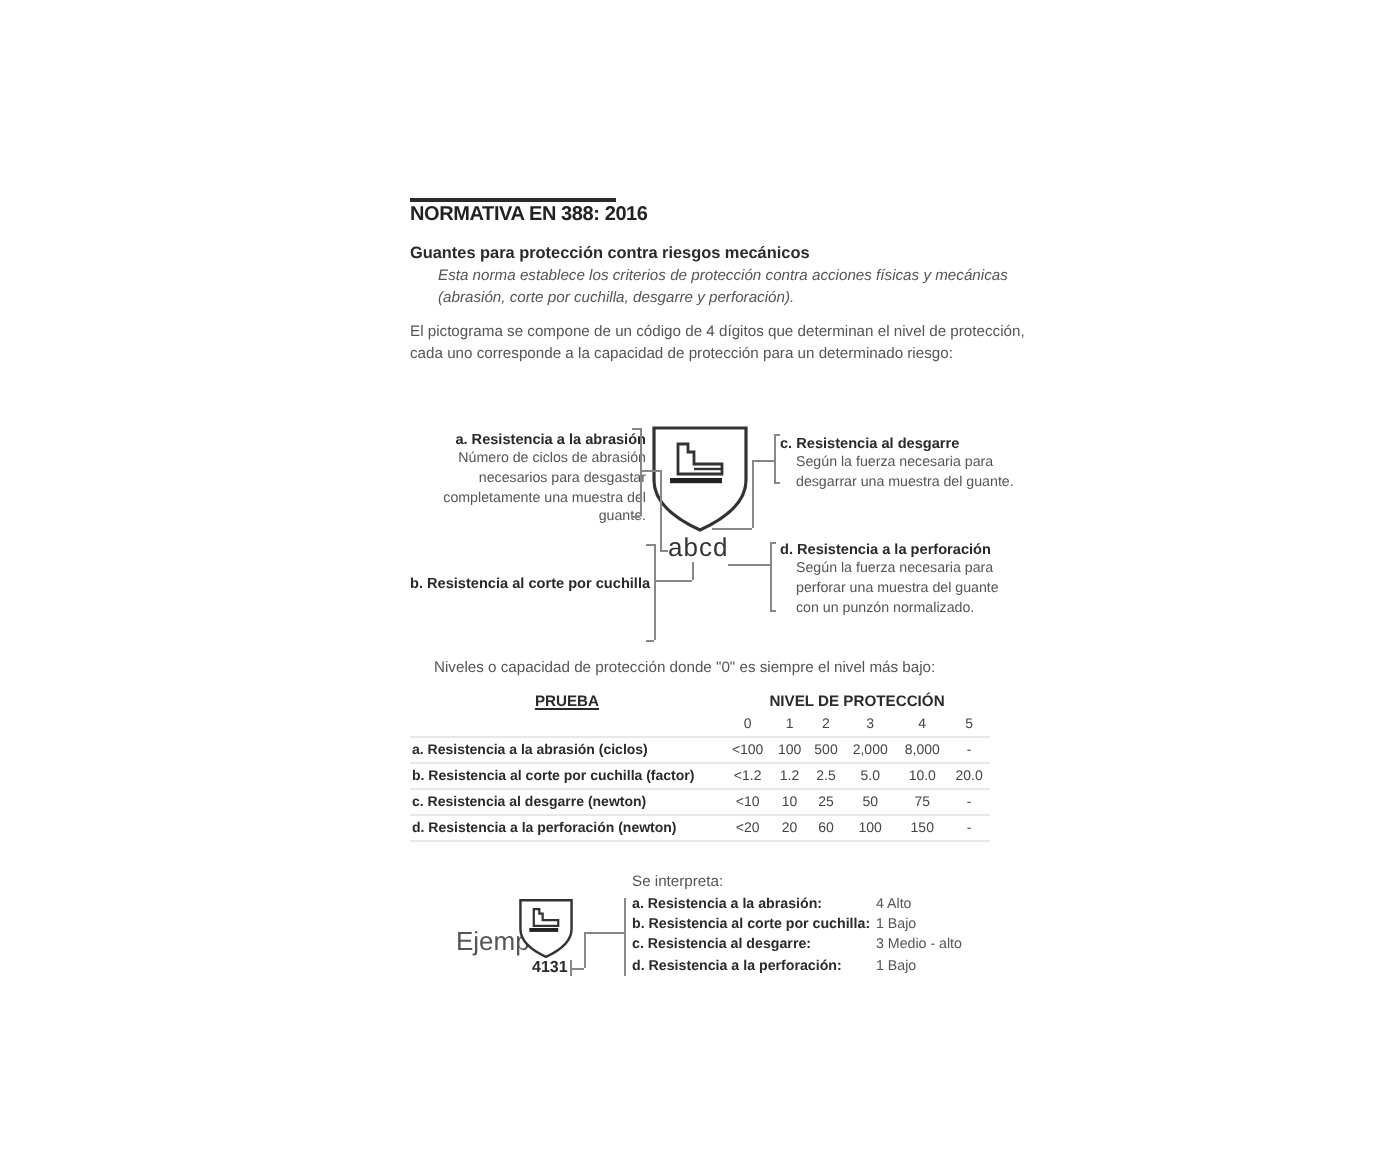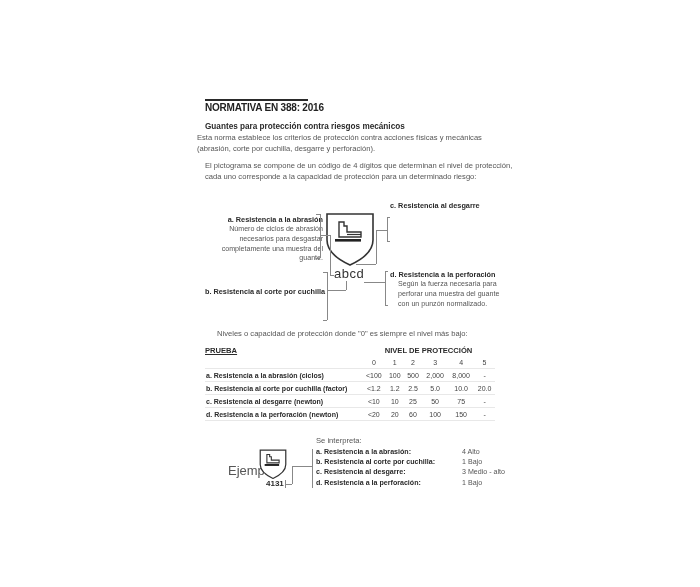--- a/index.html
+++ b/index.html
@@ -3,40 +3,40 @@
   <meta charset="utf-8">
   <style>
     html, body { margin:0; padding:0; background:#ffffff; }
     body { width:700px; height:587px; position:relative; overflow:hidden;
            font-family:"Liberation Sans", sans-serif; color:#3a3a3a; }
     .abs { position:absolute; }
     .rule { left:205px; top:99px; width:103px; height:2px; background:#2a2a2a; }
     .title { left:205px; top:102px; font-size:10px; font-weight:bold; color:#222; letter-spacing:-0.2px; }
     .subhead { left:205px; top:122px; font-size:8.2px; font-weight:bold; color:#2a2a2a; }
     .para { font-size:7.6px; line-height:11px; color:#555; }
-    .p1 { left:197px; top:132px; width:310px; }
+    .p1 { left:219px; top:132px; width:310px;font-style:italic; }
     .p2 { left:205px; top:160px; width:310px; }
     .lbl-title { font-size:7.3px; font-weight:bold; color:#2a2a2a; line-height:10px; }
     .lbl-desc { font-size:7.1px; color:#555; line-height:9.8px; padding-left:8px; }
     .blk-a { left:205px; top:215px; width:118px;text-align:right; }
     .blk-b { left:205px; top:287px; width:125px; }
-    .blk-c { left:390px; top:201px; width:120px; }
+    .blk-c { left:390px; top:217px; width:120px; }
     .blk-d { left:390px; top:270px; width:120px; }
     .line { background:#888; position:absolute; }
     .abcd { left:334px; top:266px; font-size:13px; color:#333; letter-spacing:0.5px; }
     .levels-note { left:205px; top:329px; font-size:7.6px; color:#555;padding-left:12px; }
     table.lv { position:absolute; left:205px; top:344px; width:290px; border-collapse:collapse; font-size:7px; color:#444; }
     table.lv th { font-weight:bold; font-size:7.6px; color:#2a2a2a; padding:0; height:13px; }
     table.lv td { padding:0 1px; height:12px; border-bottom:1px solid #e8e8e8; text-align:center; }
     table.lv td.name { text-align:left; font-weight:bold; color:#2a2a2a; width:155px; }
     table.lv tr.nums td { border-bottom:1px solid #e8e8e8; height:11px; }
     .ej-label { left:228px; top:436px; font-size:13px; color:#555;margin-top:27px; }
     .interp-label { left:316px; top:436px; font-size:7.6px; color:#555; }
     .interp { left:316px; top:447px; font-size:7.1px; line-height:10.2px; }
-    .interp .row { display:flex;gap:24px; }
+    .interp .row { display:flex; }
     .interp .k { width:122px; font-weight:bold; color:#2a2a2a; }
     .interp .v { color:#555; }
     .code { left:266px; top:479px; font-size:8px; font-weight:bold; color:#2a2a2a; }
   </style>
 </head>
 <body>
 
 <div class="abs rule"></div>
 <div class="abs title">NORMATIVA EN 388: 2016</div>
 <div class="abs subhead">Guantes para protección contra riesgos mecánicos</div>
@@ -45,20 +45,21 @@
 
 <div class="abs blk-a">
   <div class="lbl-title">a. Resistencia a la abrasión</div>
   <div class="lbl-desc">Número de ciclos de abrasión necesarios para desgastar completamente una muestra del guante.</div>
 </div>
 <div class="abs blk-b">
   <div class="lbl-title">b. Resistencia al corte por cuchilla</div>
 </div>
 <div class="abs blk-c">
   <div class="lbl-title">c. Resistencia al desgarre</div>
+  <div class="lbl-desc">Según la fuerza necesaria para desgarrar una muestra del guante.</div>
 </div>
 <div class="abs blk-d">
   <div class="lbl-title">d. Resistencia a la perforación</div>
   <div class="lbl-desc">Según la fuerza necesaria para perforar una muestra del guante con un punzón normalizado.</div>
 </div>
 
 <svg class="abs" style="left:325px;top:212px;" width="50" height="54" viewBox="0 0 50 54">
   <path d="M2 2 H48 V28 C48 40 36 48 25 53 C14 48 2 40 2 28 Z" fill="#fff" stroke="#333" stroke-width="1.6"></path>
   <path d="M14 10 h5 v4 h3 v6 h14 v5 h-22 z" fill="#fff" stroke="#333" stroke-width="1.4"></path>
   <line x1="22" y1="22.5" x2="36" y2="22.5" stroke="#333" stroke-width="1.2"></line>
@@ -88,21 +89,21 @@
 
 <div class="line" style="left:385px;top:271px;width:1px;height:34px;"></div>
 <div class="line" style="left:385px;top:271px;width:3px;height:1px;"></div>
 <div class="line" style="left:385px;top:305px;width:3px;height:1px;"></div>
 <div class="line" style="left:364px;top:282px;width:21px;height:1px;"></div>
 
 <div class="abs levels-note">Niveles o capacidad de protección donde "0" es siempre el nivel más bajo:</div>
 <table class="lv">
   <tbody>
       <tr>
-    <th style="text-align:left;text-decoration:underline;">PRUEBA</th>
+    <th style="text-align:center;text-decoration:underline;">PRUEBA</th>
     <th colspan="6" style="text-align:center;">NIVEL DE PROTECCIÓN</th>
   </tr>
   <tr class="nums">
     <td class="name"></td>
     <td>0</td>
     <td>1</td>
     <td>2</td>
     <td>3</td>
     <td>4</td>
     <td>5</td>

